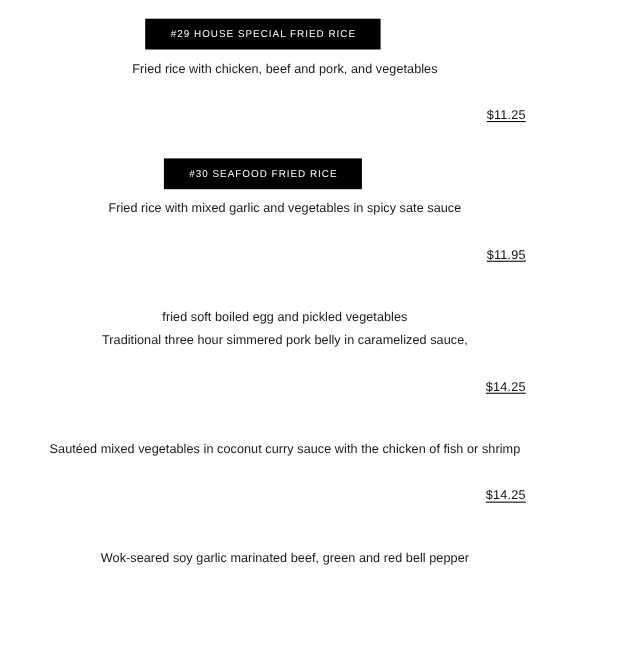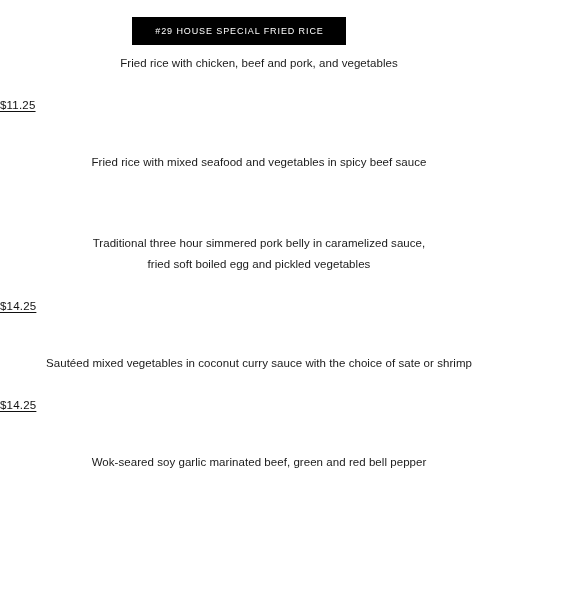--- a/index.html
+++ b/index.html
@@ -59,21 +59,21 @@
     font-size: 11.5px;
     line-height: 14px;
     color: #111111;
     text-decoration: underline;
     text-underline-offset: 2px;
     letter-spacing: 0.2px;
     font-weight: 400;
   }
   .price-wrap {
     display: block;
-    text-align: left;
+    text-align: right;
   }
   .gap-price-top { height: 21px; }
   .gap-item-bottom { height: 31px; }
 </style>
 </head>
 <body>
 
 <div class="menu-page">
 
   <div class="menu-item">
@@ -82,42 +82,46 @@
       <span class="desc-line">Fried rice with chicken, beef and pork, and vegetables</span>
     </div>
     <div class="gap-price-top"></div>
     <div class="price-wrap">
       <span class="item-price">$11.25</span>
     </div>
   </div>
   <div class="gap-item-bottom"></div>
 
   <div class="menu-item">
+    <span class="item-title-bar">#30 SEAFOOD FRIED RICE</span>
     <div class="item-desc">
-      <span class="desc-line">Fried rice with mixed seafood and vegetables in spicy beef sauce</span>
+      <span class="desc-line">Fried rice with mixed garlic and vegetables in spicy sate sauce</span>
     </div>
     <div class="gap-price-top"></div>
+    <div class="price-wrap">
+      <span class="item-price">$11.95</span>
+    </div>
   </div>
   <div class="gap-item-bottom"></div>
 
   <div class="menu-item">
     <div class="item-desc">
+      <span class="desc-line">fried soft boiled egg and pickled vegetables</span>
       <span class="desc-line">Traditional three hour simmered pork belly in caramelized sauce,</span>
-      <span class="desc-line">fried soft boiled egg and pickled vegetables</span>
     </div>
     <div class="gap-price-top"></div>
     <div class="price-wrap">
       <span class="item-price">$14.25</span>
     </div>
   </div>
   <div class="gap-item-bottom"></div>
 
   <div class="menu-item">
     <div class="item-desc">
-      <span class="desc-line">Sautéed mixed vegetables in coconut curry sauce with the choice of sate or shrimp</span>
+      <span class="desc-line">Sautéed mixed vegetables in coconut curry sauce with the chicken of fish or shrimp</span>
     </div>
     <div class="gap-price-top"></div>
     <div class="price-wrap">
       <span class="item-price">$14.25</span>
     </div>
   </div>
   <div class="gap-item-bottom"></div>
 
   <div class="menu-item">
     <div class="item-desc">

